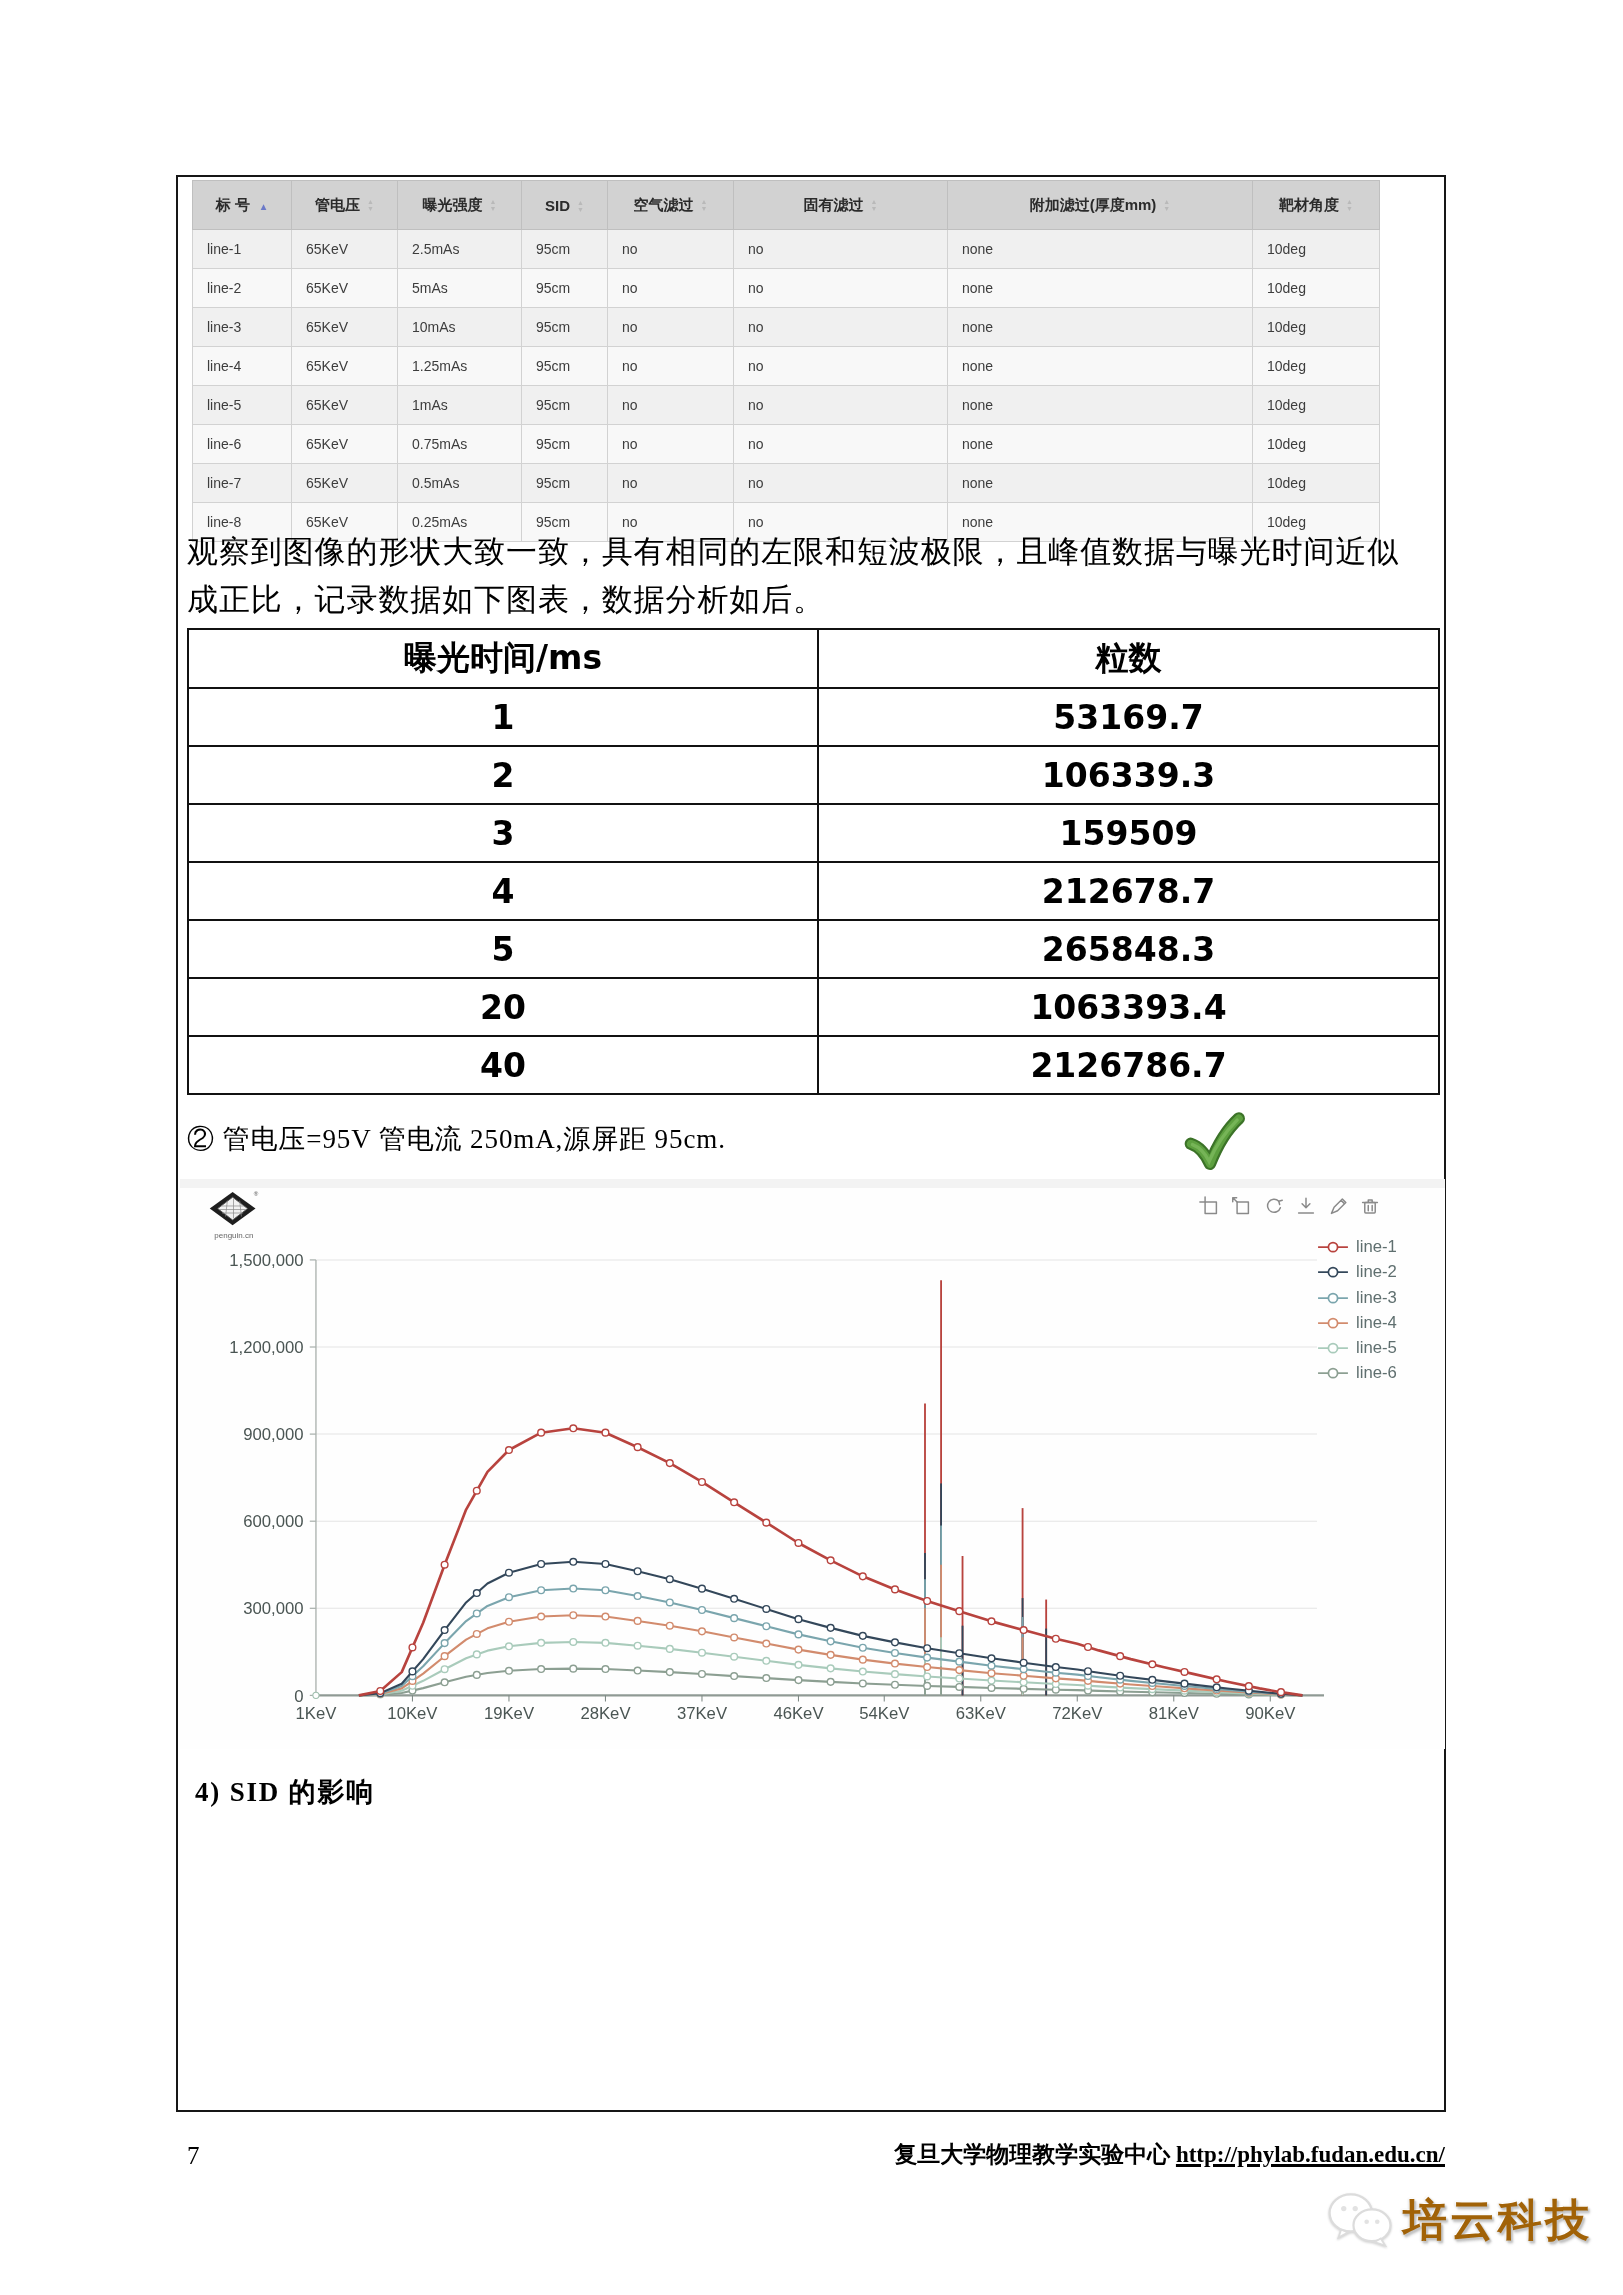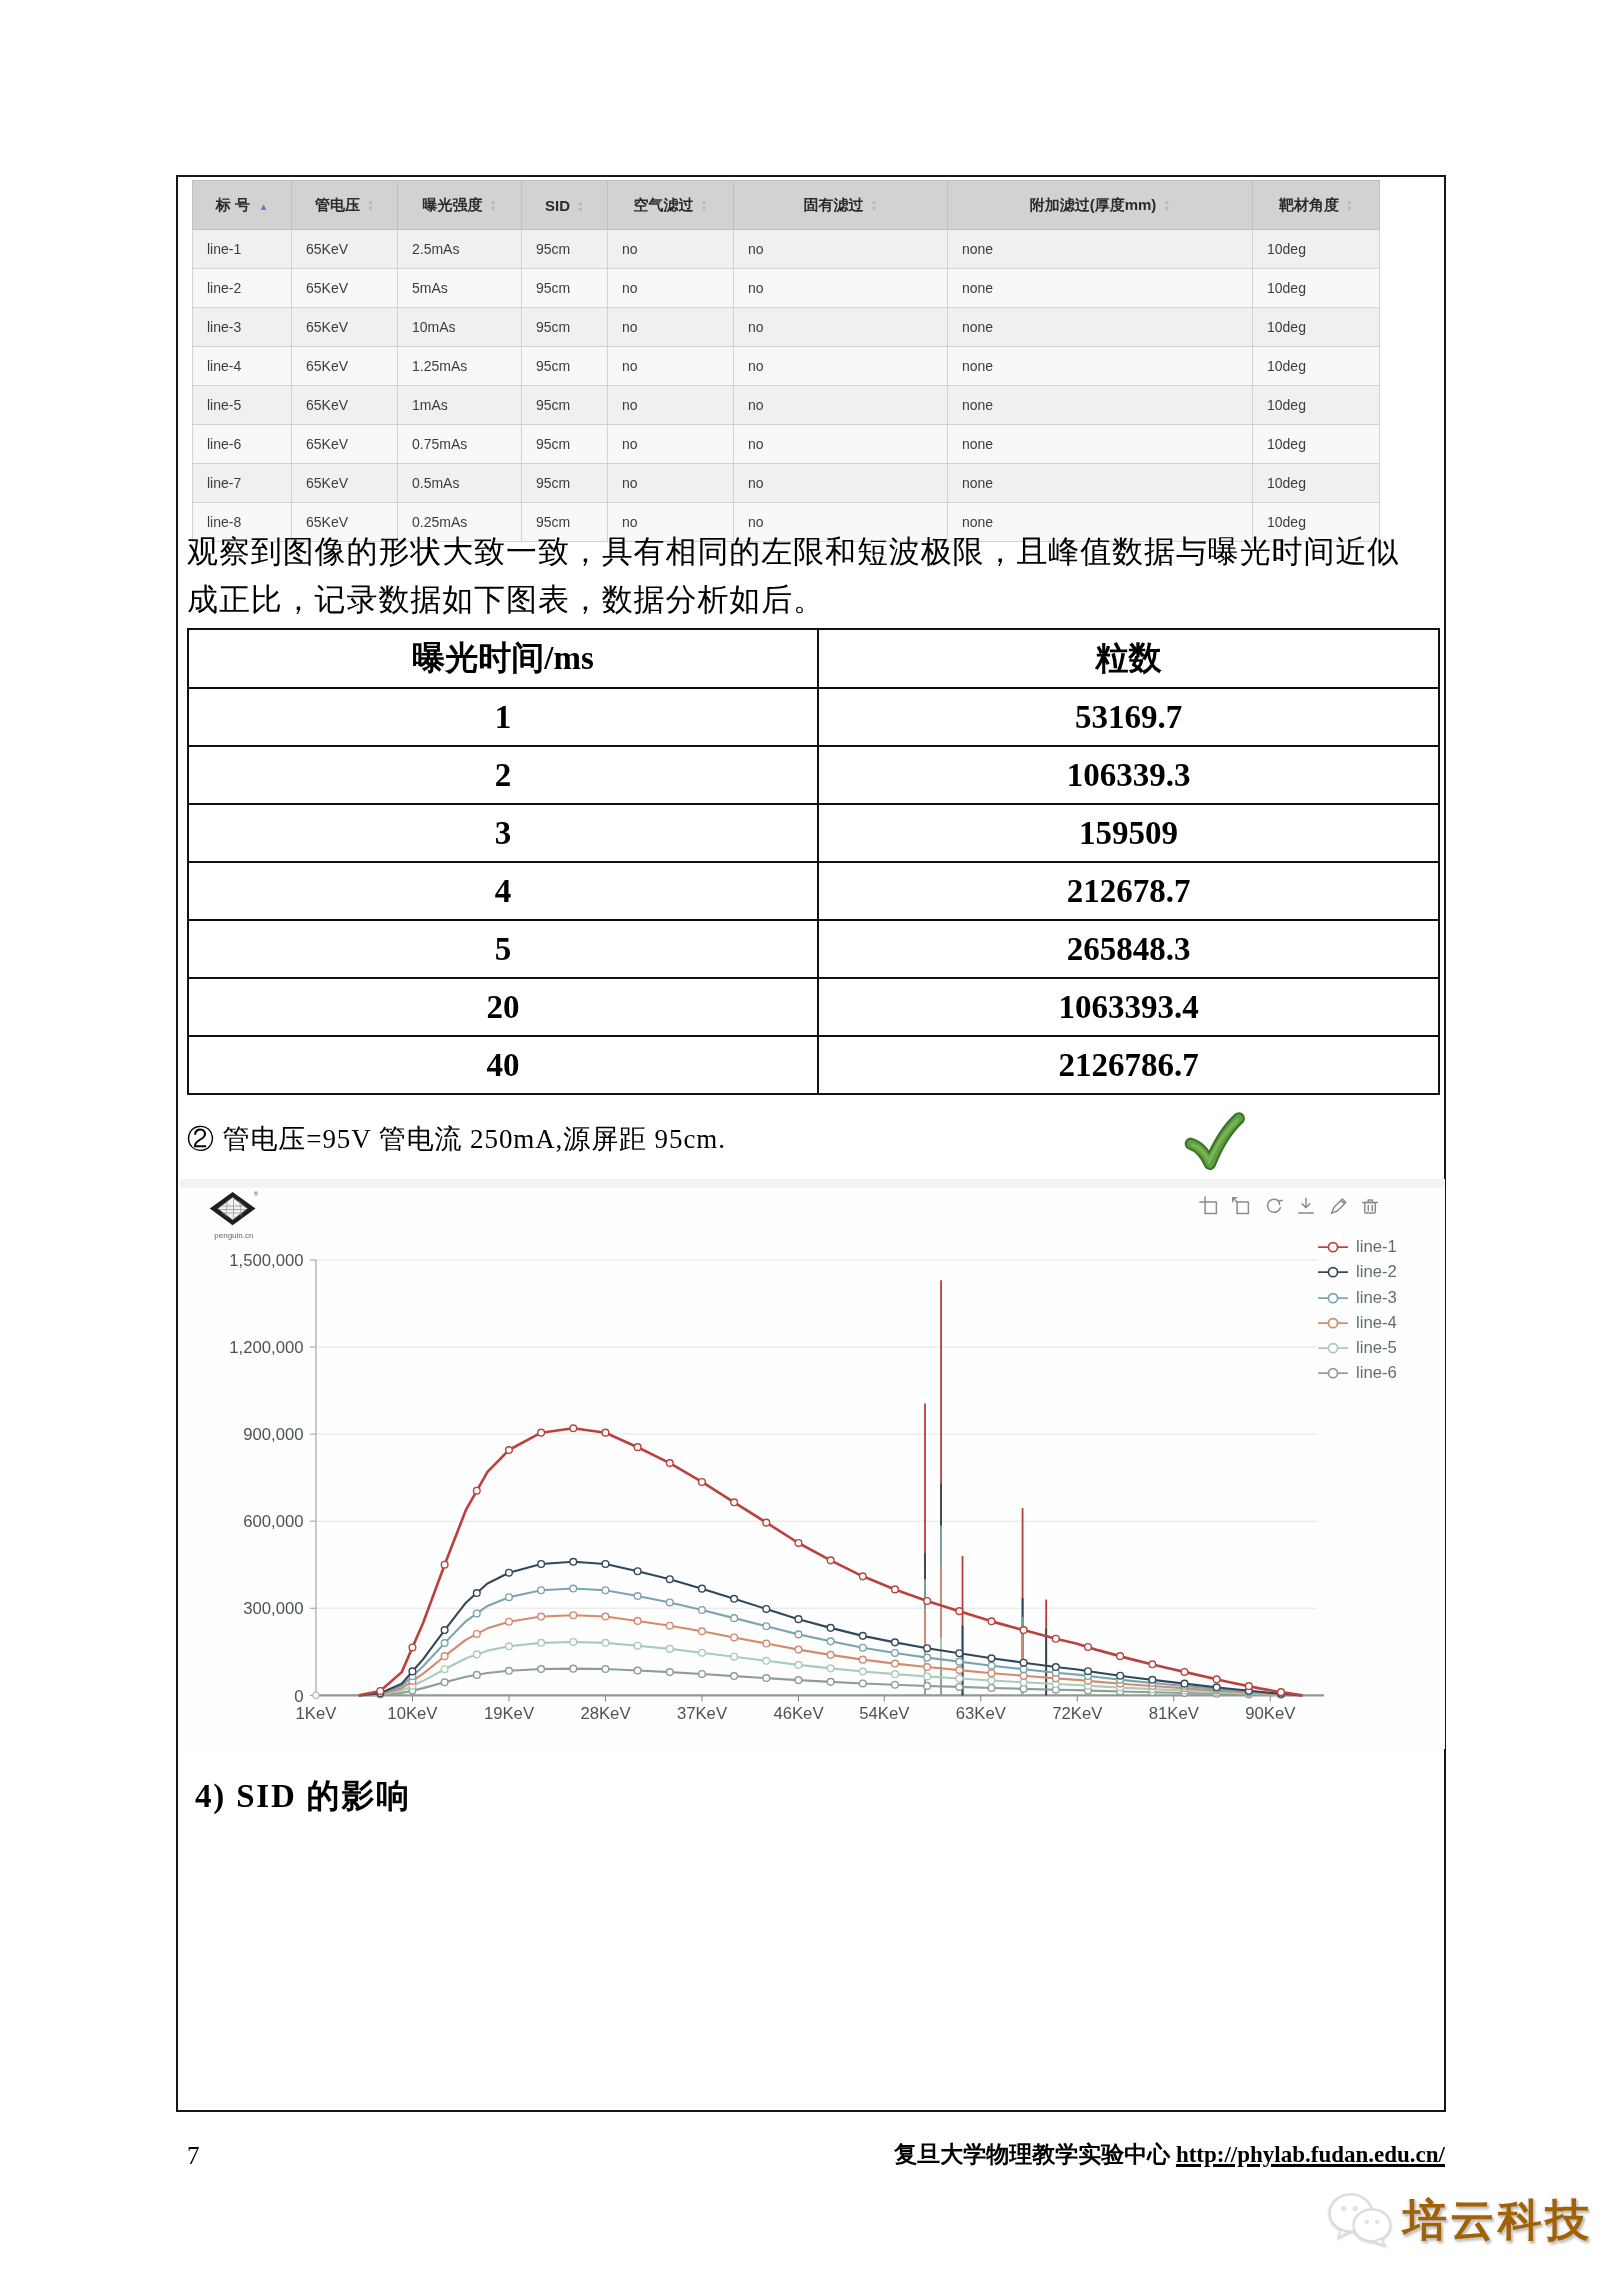--- a/index.html
+++ b/index.html
@@ -18,25 +18,25 @@
   #table1 tr.even td{background:#f8f8f8;}
   .sort-asc{color:#6b79c8;font-size:9.7px;margin-left:8.8px;}
   .sort-both{display:inline-grid;line-height:6.2px;font-size:7px;color:#b9b9b9;margin-left:7px;vertical-align:middle;}
   
   .doc-text{font-family:"Liberation Serif","DejaVu Serif",serif;color:#000;}
   #paragraph{left:187px;top:528px;width:1223px;font-size:31px;line-height:48px;letter-spacing:0.9px;}
   
   #table2{left:187px;top:628px;width:1252px;border-collapse:collapse;table-layout:fixed;
           font-family:"DejaVu Sans","Liberation Sans",sans-serif;}
   #table2 td,#table2 th{border:2.6px solid #111;text-align:center;height:54px;
-          font-size:33px;font-weight:600;color:#000;font-family:Liberation Serif, serif;}
+          font-size:33px;font-weight:600;color:#000;}
   #table2 th{height:55px;font-weight:600;}
   
   #caption2{left:187px;top:1121px;font-size:27px;letter-spacing:0.9px;}
-  #section4{left:195px;top:1774px;font-size:33px;font-weight:600;letter-spacing:1.8px;}
+  #section4{left:195px;top:1774px;font-size:27px;font-weight:600;letter-spacing:1.8px;}
   
   #chart-panel{left:180px;top:1179px;width:1265px;height:570px;background:#fefefe;}
   #chart-band{left:0;top:0;width:1265px;height:8.8px;background:#f3f3f3;}
   #chart-toolbar{left:1019px;top:16.7px;display:flex;gap:12.3px;}
   .tool-icon{width:20px;height:20px;cursor:pointer;}
   #chart-logo{left:26.4px;top:12.3px;width:55px;text-align:center;}
   #chart-logo .logo-caption{font-size:8px;color:#666;letter-spacing:0;}
   #chart-legend{left:1137px;top:58px;}
   .legend-item{position:absolute;left:0;display:flex;align-items:center;gap:7px;cursor:pointer;
                font-size:16.7px;color:#5f6f6f;white-space:nowrap;}

